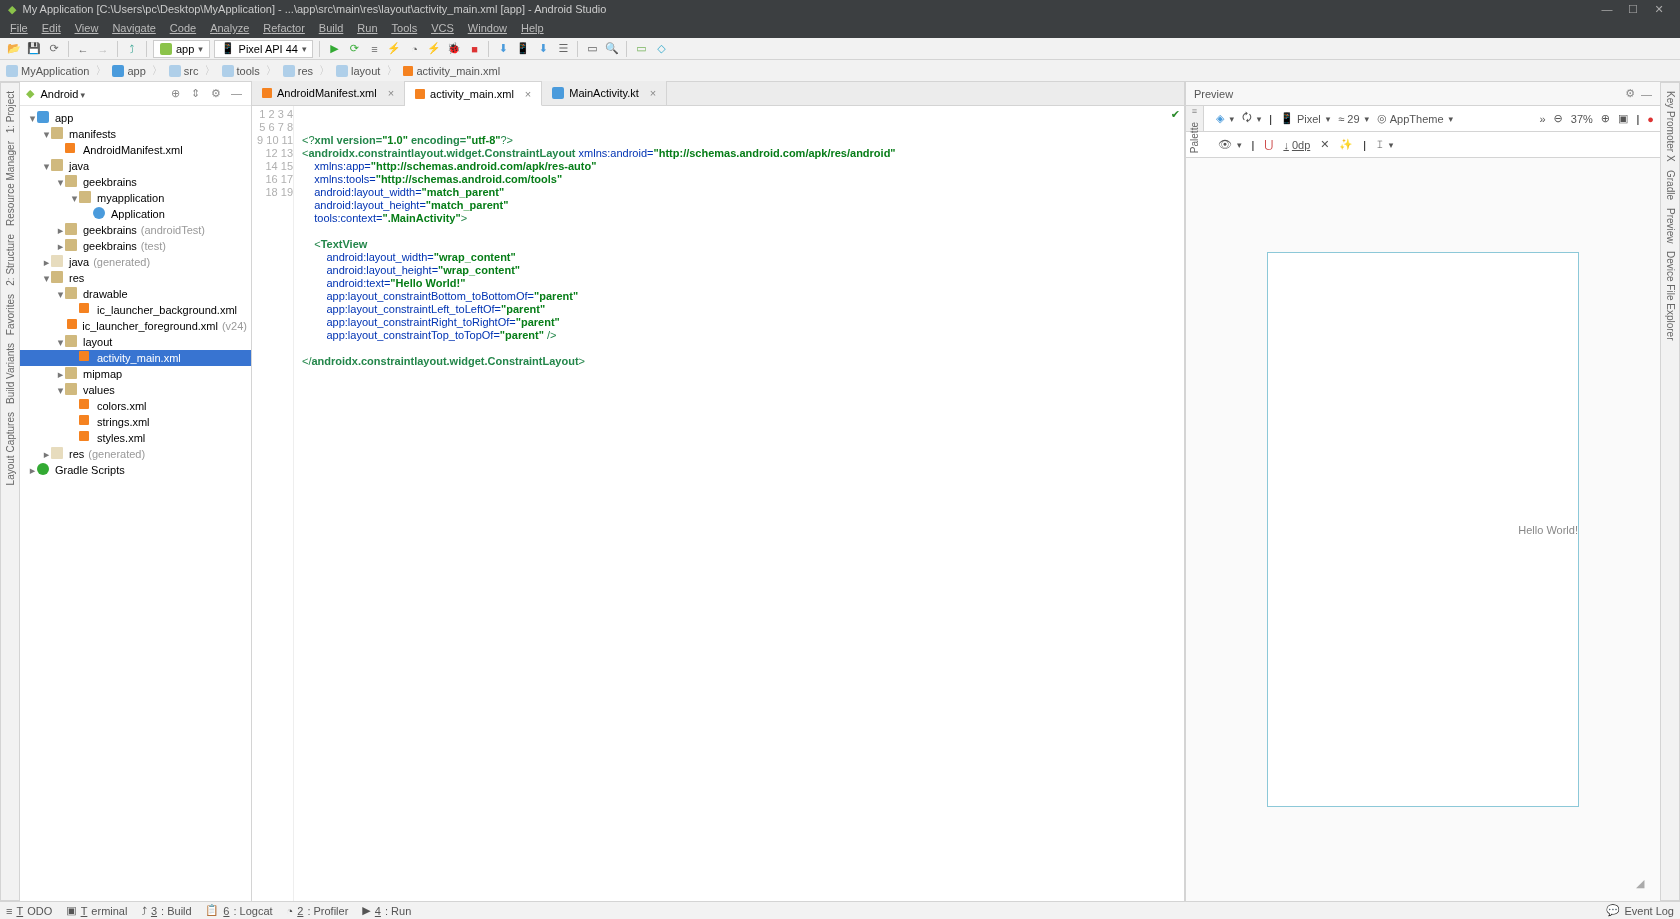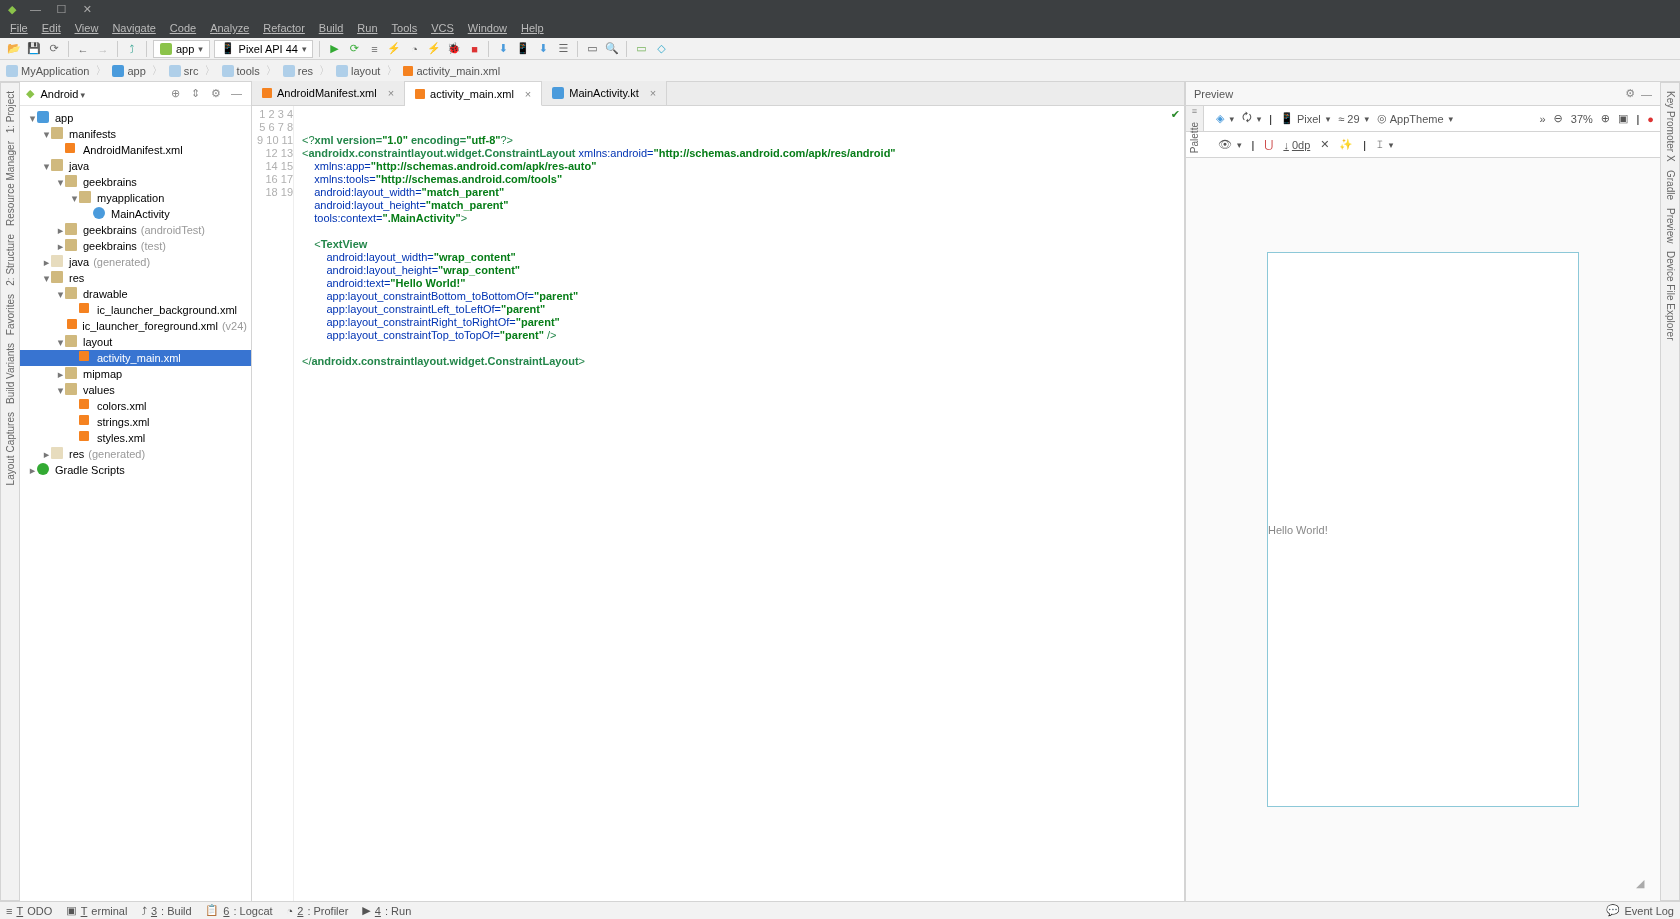--- a/index.html
+++ b/index.html
@@ -48,40 +48,41 @@
 .bottom-tabs { height:24px; border-top:1px solid #d4d4d4; display:flex; align-items:center; background:#ececec; }
 .btab { padding:0 12px; height:24px; display:flex; align-items:center; border-right:1px solid #d4d4d4; cursor:pointer; }
 .btab.active { background:#fff; }
 .preview-panel { width:475px; display:flex; flex-direction:column; background:#f7f7f7; border-left:1px solid #d4d4d4; }
 .preview-header { height:24px; border-bottom:1px solid #d4d4d4; display:flex; align-items:center; padding:0 8px; color:#555; gap:6px;}
 .preview-header .spacer{flex:1;}
 .preview-toolbar { height:26px; border-bottom:1px solid #d4d4d4; display:flex; align-items:center; padding:0 6px; gap:8px; background:#fff; position:relative;}
 .preview-toolbar2 { height:26px; border-bottom:1px solid #d4d4d4; display:flex; align-items:center; padding:0 6px; gap:10px; background:#fff;}
 .ptb-item { display:flex; align-items:center; gap:3px; color:#555; cursor:pointer;}
 .preview-canvas { flex:1; position:relative; background:#fafafa; display:flex; align-items:center; justify-content:center; }
-.device-frame { width:312px; height:555px; background:#fff; border:1px solid #8cc8d8; position:relative; display:flex; align-items:center; justify-content:flex-start; }
+.device-frame { width:312px; height:555px; background:#fff; border:1px solid #8cc8d8; position:relative; display:flex; align-items:center; justify-content:flex-end;padding-left:8px; }
 .device-frame .hello { color:#888; }
 .resize-handle{ position:absolute; right:10px; bottom:10px; width:14px; height:14px; color:#aaa;}
 .palette-strip { position:absolute; left:0; top:0; bottom:0; width:18px; background:#f0f0f0; border-right:1px solid #d4d4d4; display:flex; flex-direction:column; align-items:center;}
 .palette-strip .plabel{ writing-mode: vertical-rl; transform: rotate(180deg); color:#666; font-size:10px; margin-top:6px;}
 .statusbar { height:18px; background:#f2f2f2; border-top:1px solid #d4d4d4; display:flex; align-items:center; padding:0 6px; gap:14px; color:#555; }
 .statusbar .spacer { flex:1; }
 .status-item { display:flex; align-items:center; gap:4px; cursor:pointer; }
 .mini-icon { width:12px; height:12px; display:inline-block; }
 .icon-green { background:#8bc34a; border-radius:2px; }
 .icon-blue { background:#4a9bdc; border-radius:2px; }
 .icon-orange { background:#f58220; width:10px; height:10px; border-radius:1px; }
 .dropdown::after { content:"▾"; color:#555; margin-left:2px; font-size:9px;}
 .caret { color:#555; font-size:9px; }
 </style>
 </head>
 <body>
 
 <div class="titlebar">
   <span style="color:#8bc34a;margin-right:6px;">◆</span>
+  <span class="title">My Application [C:\Users\pc\Desktop\MyApplication] - ...\app\src\main\res\layout\activity_main.xml [app] - Android Studio</span>
   <span class="winbtn">—</span>
   <span class="winbtn">☐</span>
   <span class="winbtn">✕</span>
 </div>
 
 <div class="menubar" id="menubar">
     <span class="menuitem"><u>F</u>ile</span>
     <span class="menuitem"><u>E</u>dit</span>
     <span class="menuitem"><u>V</u>iew</span>
     <span class="menuitem"><u>N</u>avigate</span>
@@ -243,21 +244,21 @@
             <span class="mini-icon " style="background: rgb(208, 185, 126); border-radius: 1px;"></span>
           </span>
           <span class="tree-label">myapplication</span>
         </div>
         <div class="tree-row">
           <span class="tree-indent" style="width: 64px;"></span>
           <span class="tree-arrow"></span>
           <span class="tree-icon">
             <span class="mini-icon icon-blue" style="background: rgb(74, 155, 220); border-radius: 50%;"></span>
           </span>
-          <span class="tree-label">MainActivity</span>
+          <span class="tree-label">Application</span>
         </div>
         <div class="tree-row">
           <span class="tree-indent" style="width: 36px;"></span>
           <span class="tree-arrow">▸</span>
           <span class="tree-icon">
             <span class="mini-icon " style="background: rgb(208, 185, 126); border-radius: 1px;"></span>
           </span>
           <span class="tree-label">geekbrains</span>
           <span class="tree-note">(androidTest)</span>
         </div>

